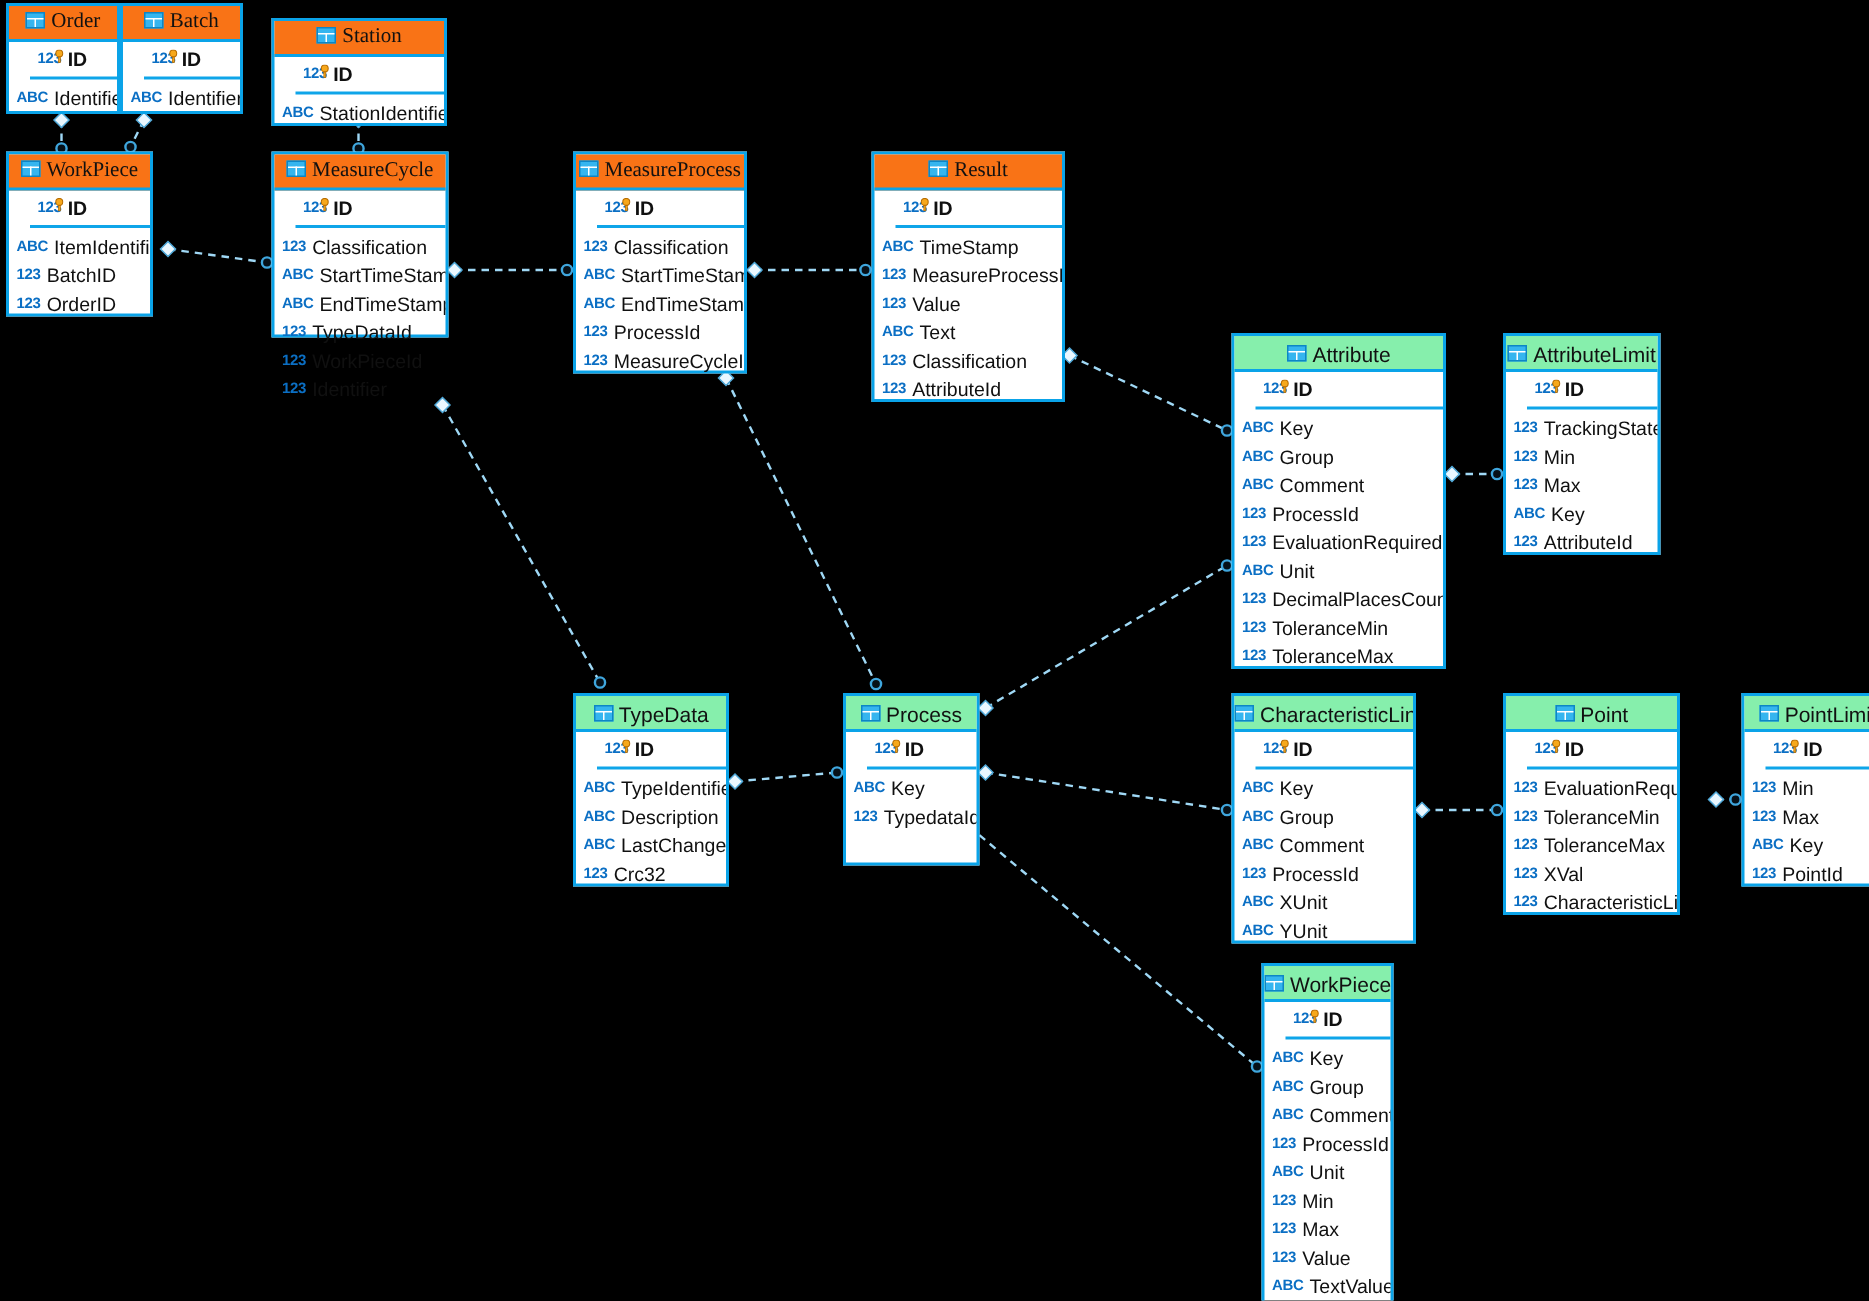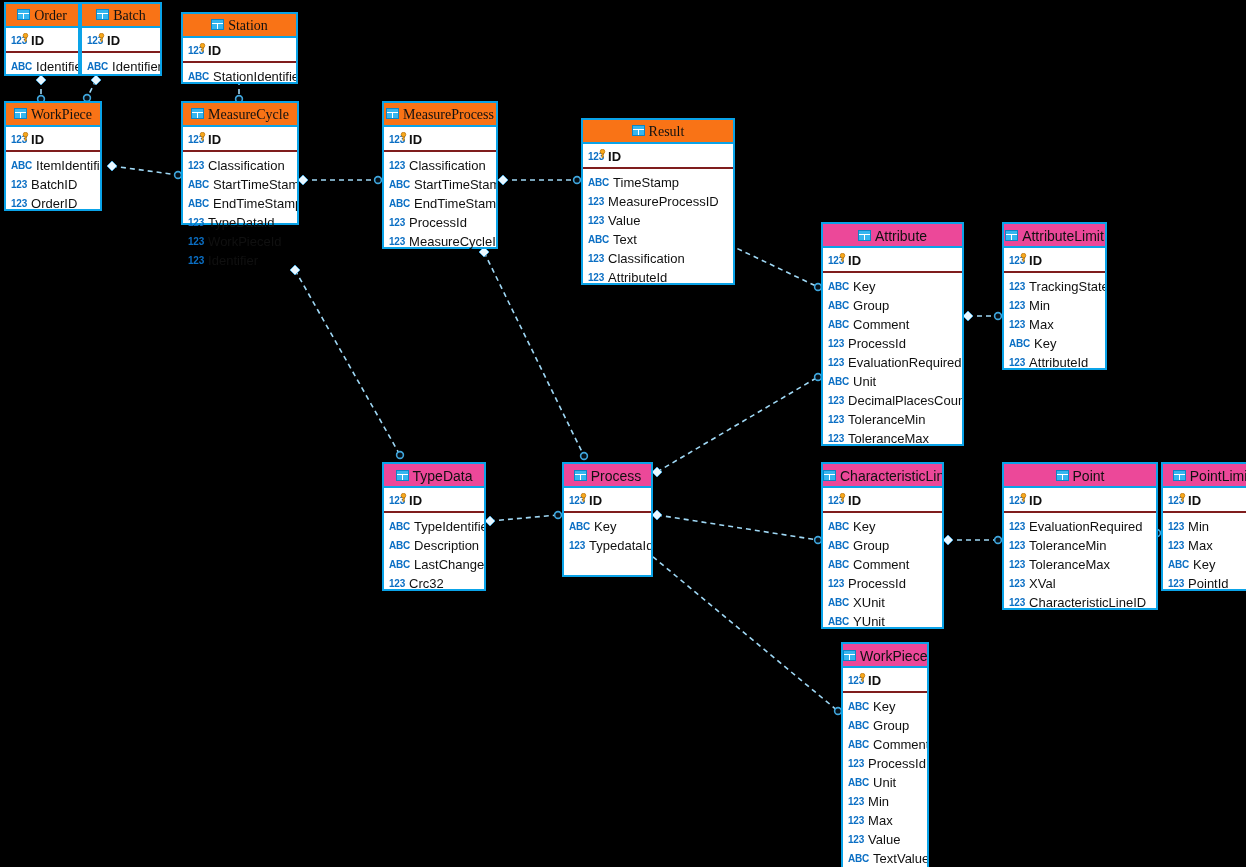--- a/index.html
+++ b/index.html
@@ -9,32 +9,32 @@
 
   svg#links{position:absolute;left:0;top:0;width:1246px;height:867px;
             pointer-events:none;z-index:1;}
 
   .table{position:absolute;z-index:2;background:#fff;
          border:2px solid #0aa3e8;box-sizing:border-box;}
   .thead{font-size:14px;line-height:22px;height:22px;text-align:center;
          color:#111;border-bottom:2px solid #0aa3e8;white-space:nowrap;
          overflow:hidden;position:relative;}
   .thead.green{background:#f97316;font-family:Liberation Serif, serif;}
-  .thead.yellow{background:#ec4899;}
+  .thead.yellow{background:#86efac;}
   .thead .tname{vertical-align:middle;}
   .tbl-ico{display:inline-block;width:13px;height:11px;vertical-align:-1px;
            margin-right:4px;position:relative;
            background:#35b5ef;border:1px solid #0d85c5;box-sizing:border-box;}
   .tbl-ico::before{content:"";position:absolute;left:0;right:0;top:3px;
            height:1px;background:#fff;}
   .tbl-ico::after{content:"";position:absolute;top:3px;bottom:0;left:5px;
            width:1px;background:#fff;}
 
-  .pk{height:23px;line-height:23px;border-bottom:2px solid #7f1d1d;
-      padding-left:5px;white-space:nowrap;overflow:hidden;}
+  .pk{height:23px;line-height:23px;border-bottom:2px solid #0ea5e9;
+      padding-left:5px;white-space:nowrap;overflow:hidden;margin-left:14px;}
   .cols{padding:3px 0 4px 0;}
   .col{height:19px;line-height:19px;padding-left:5px;white-space:nowrap;
        overflow:hidden;}
   .cname{font-size:13px;color:#101010;vertical-align:middle;}
   .pk .cname{font-weight:bold;}
 
   .ti{display:inline-block;font-size:10px;font-weight:bold;color:#0b6fc4;
       margin-right:4px;vertical-align:middle;letter-spacing:-0.2px;
       font-family:"Liberation Sans", sans-serif;}
   .ti.num{color:#0b6fc4;}
@@ -195,21 +195,21 @@
             <circle cx="3.5" cy="2.6" r="2.3" fill="#f7a81b" stroke="#b86c00" stroke-width="0.7"></circle>
           </svg></span><span class="cname">ID</span></div>
       <div class="cols">
         <div class="col"><span class="ti num">123</span><span class="cname">Classification</span></div>
         <div class="col"><span class="ti abc">ABC</span><span class="cname">StartTimeStamp</span></div>
         <div class="col"><span class="ti abc">ABC</span><span class="cname">EndTimeStamp</span></div>
         <div class="col"><span class="ti num">123</span><span class="cname">ProcessId</span></div>
         <div class="col"><span class="ti num">123</span><span class="cname">MeasureCycleId</span></div>
       </div>
     </div>
-    <div class="table" style="left: 581px; top: 118px; width: 154px; height: 167px;">
+    <div class="table" style="left: 581px; top: 101px; width: 129px; height: 167px;">
       <div class="thead green"><span class="tbl-ico"></span><span class="tname">Result</span></div>
       <div class="pk"><span class="keywrap"><span class="ti num">123</span><svg class="keyico" viewBox="0 0 7 9">
             <rect x="2.9" y="4.4" width="1.3" height="4.2" fill="#f7a81b" stroke="#b86c00" stroke-width="0.5"></rect>
             <circle cx="3.5" cy="2.6" r="2.3" fill="#f7a81b" stroke="#b86c00" stroke-width="0.7"></circle>
           </svg></span><span class="cname">ID</span></div>
       <div class="cols">
         <div class="col"><span class="ti abc">ABC</span><span class="cname">TimeStamp</span></div>
         <div class="col"><span class="ti num">123</span><span class="cname">MeasureProcessID</span></div>
         <div class="col"><span class="ti num">123</span><span class="cname">Value</span></div>
         <div class="col"><span class="ti abc">ABC</span><span class="cname">Text</span></div>
@@ -281,21 +281,21 @@
           </svg></span><span class="cname">ID</span></div>
       <div class="cols">
         <div class="col"><span class="ti abc">ABC</span><span class="cname">Key</span></div>
         <div class="col"><span class="ti abc">ABC</span><span class="cname">Group</span></div>
         <div class="col"><span class="ti abc">ABC</span><span class="cname">Comment</span></div>
         <div class="col"><span class="ti num">123</span><span class="cname">ProcessId</span></div>
         <div class="col"><span class="ti abc">ABC</span><span class="cname">XUnit</span></div>
         <div class="col"><span class="ti abc">ABC</span><span class="cname">YUnit</span></div>
       </div>
     </div>
-    <div class="table" style="left: 1002px; top: 462px; width: 156px; height: 148px;">
+    <div class="table" style="left: 1002px; top: 462px; width: 118px; height: 148px;">
       <div class="thead yellow"><span class="tbl-ico"></span><span class="tname">Point</span></div>
       <div class="pk"><span class="keywrap"><span class="ti num">123</span><svg class="keyico" viewBox="0 0 7 9">
             <rect x="2.9" y="4.4" width="1.3" height="4.2" fill="#f7a81b" stroke="#b86c00" stroke-width="0.5"></rect>
             <circle cx="3.5" cy="2.6" r="2.3" fill="#f7a81b" stroke="#b86c00" stroke-width="0.7"></circle>
           </svg></span><span class="cname">ID</span></div>
       <div class="cols">
         <div class="col"><span class="ti num">123</span><span class="cname">EvaluationRequired</span></div>
         <div class="col"><span class="ti num">123</span><span class="cname">ToleranceMin</span></div>
         <div class="col"><span class="ti num">123</span><span class="cname">ToleranceMax</span></div>
         <div class="col"><span class="ti num">123</span><span class="cname">XVal</span></div>

